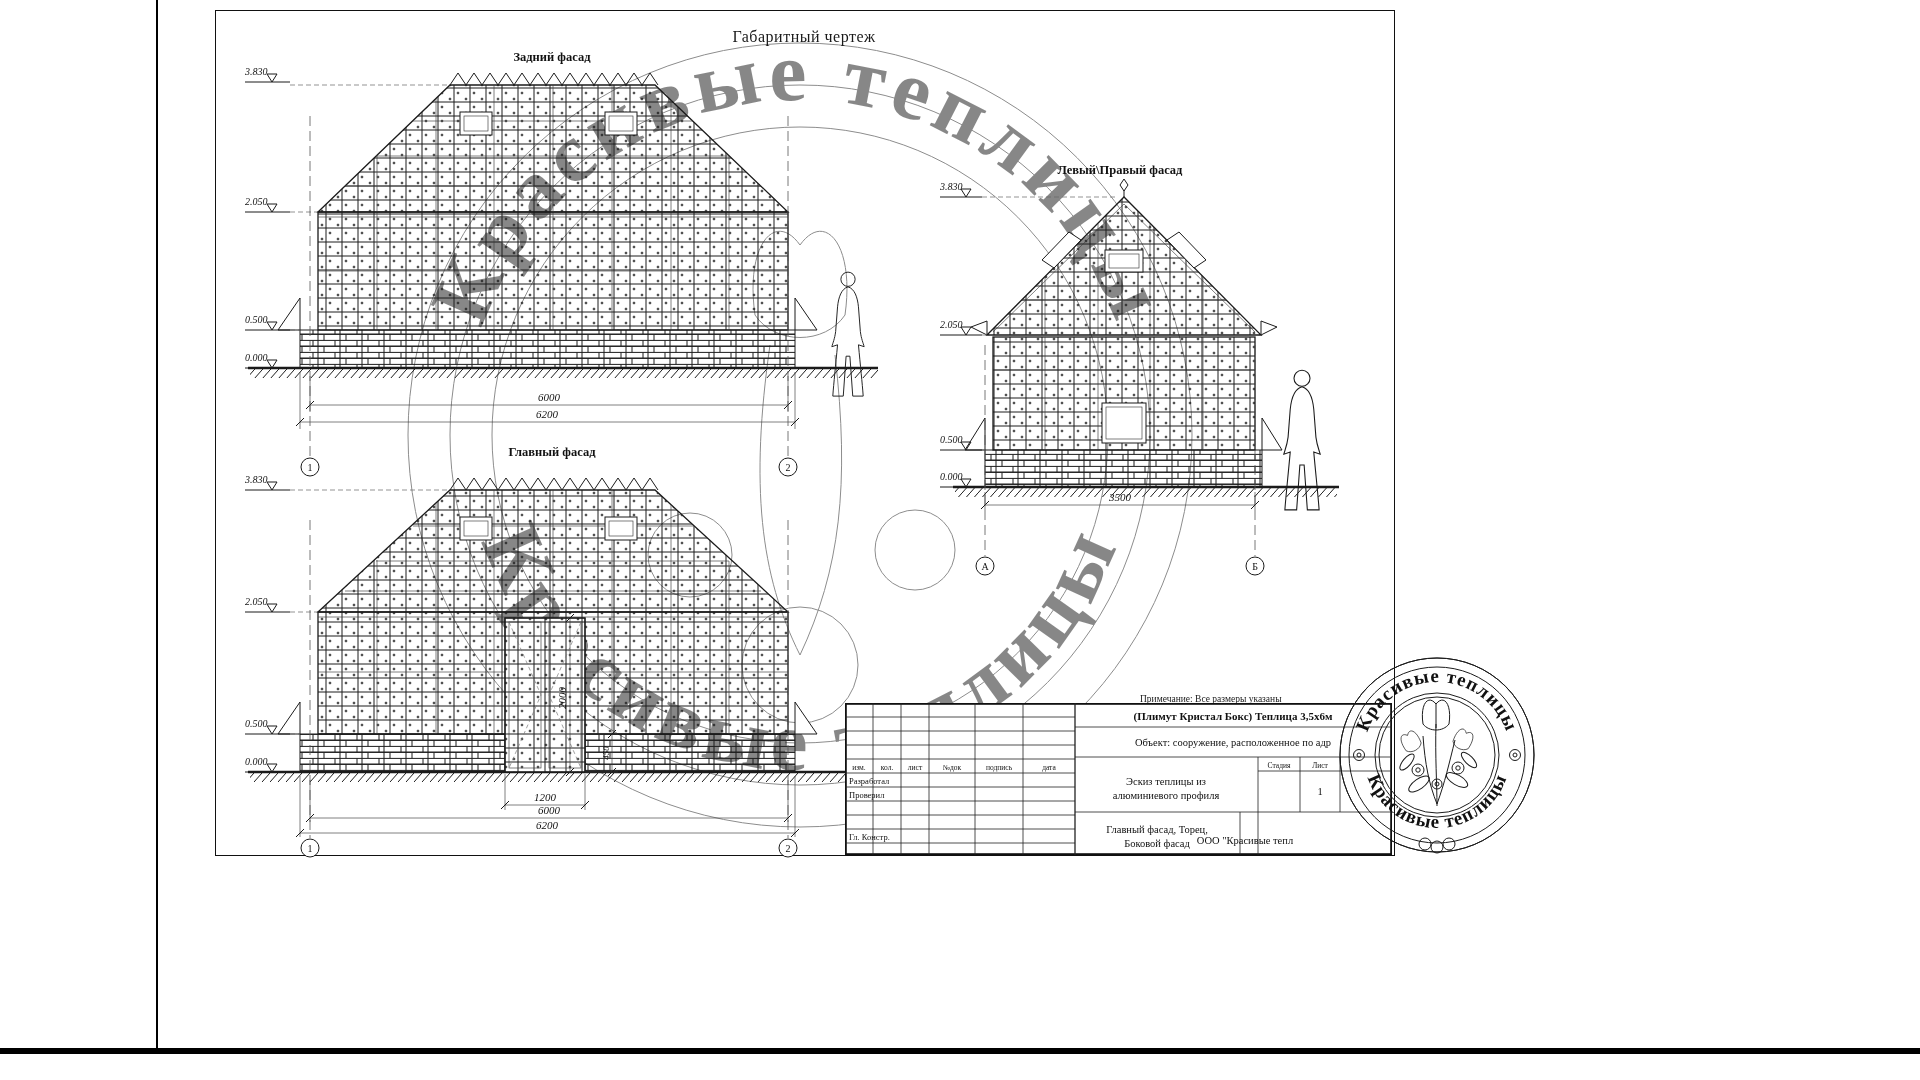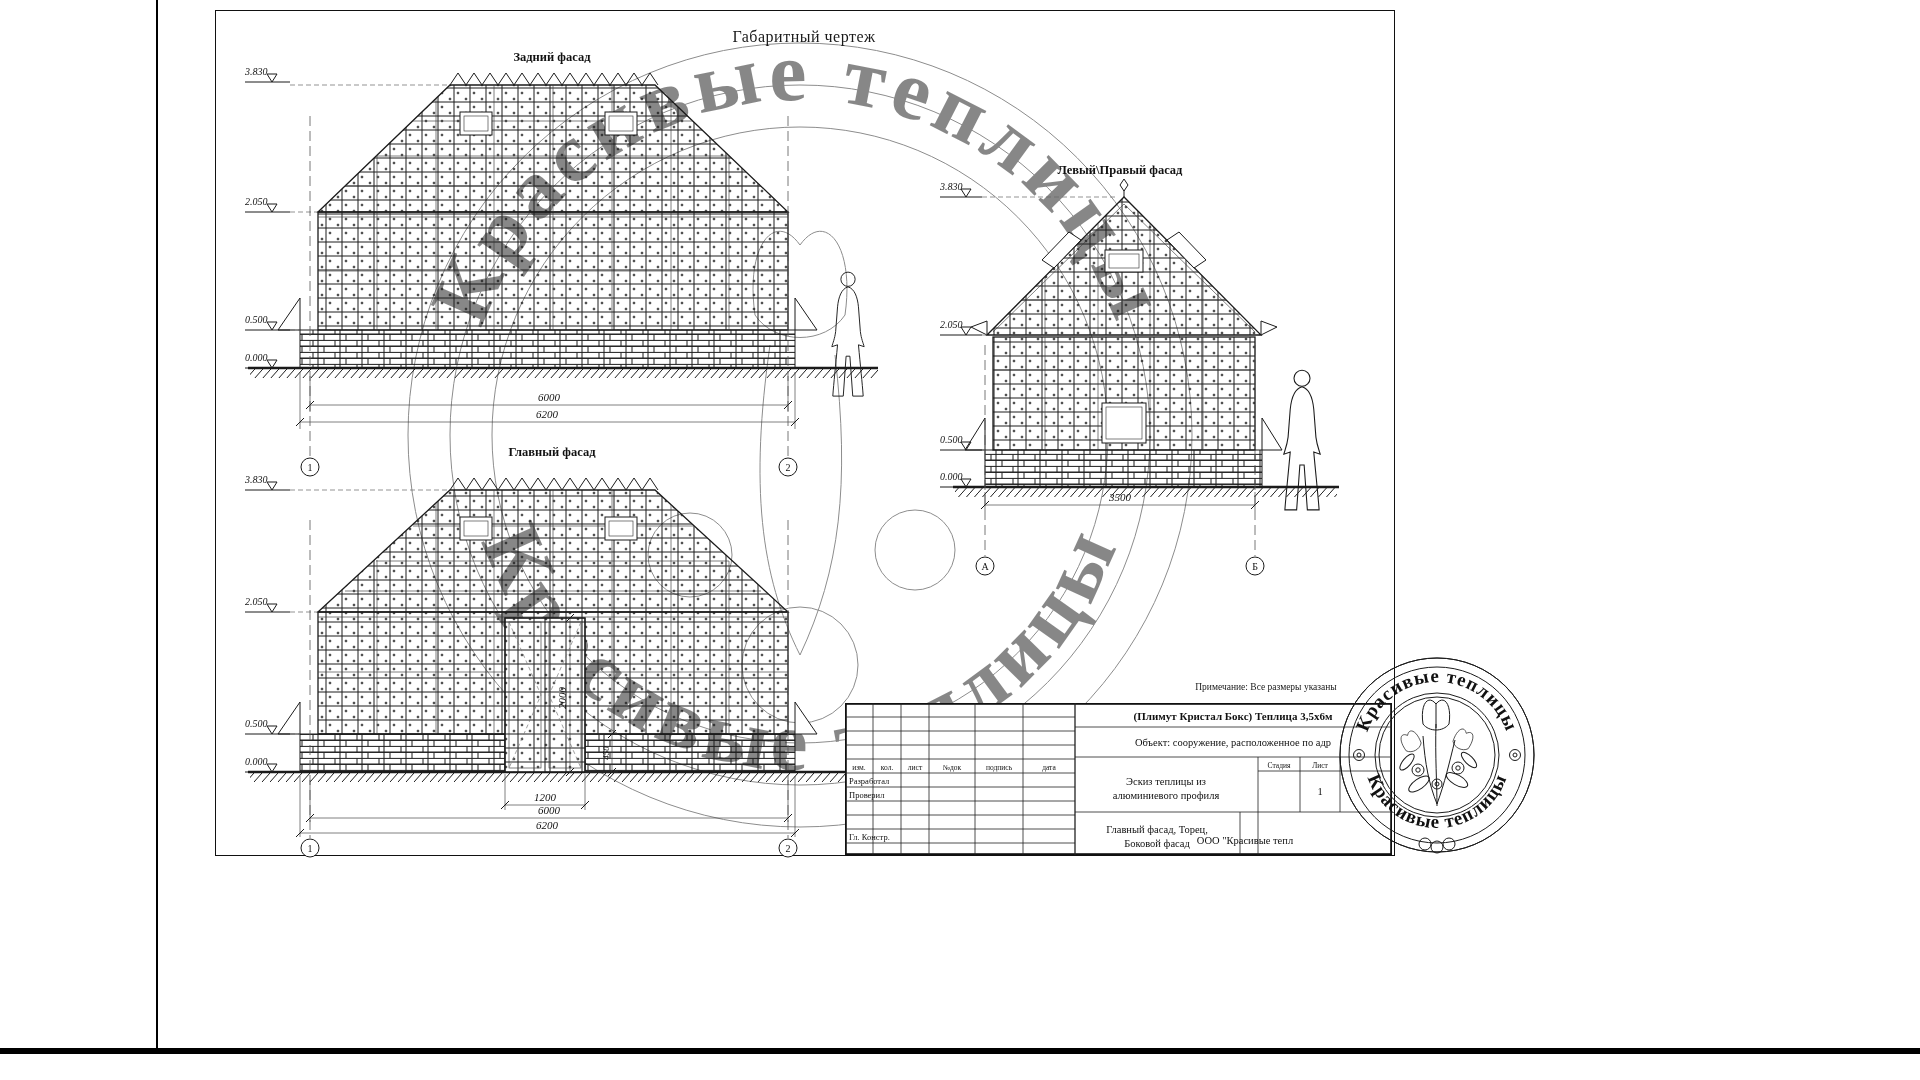--- a/index.html
+++ b/index.html
@@ -29,21 +29,21 @@
   .sheet-frame{border:1.8px solid #111;}
   .tb-line{stroke:#222;stroke-width:0.8;}
   .tb-line2{stroke:#222;stroke-width:1.3;}
   .tb-outer{stroke:#111;stroke-width:1.8;}
   .tb{font-size:10.5px;text-anchor:middle;}
   .tb-b{font-size:11px;font-weight:bold;text-anchor:middle;}
   .tb-s{font-size:7.5px;text-anchor:middle;}
   .tb-role{font-size:8.5px;text-anchor:start;}
   .logo-arc{font-size:19px;font-weight:bold;letter-spacing:1px;}
   .wm-arc{font-size:84px;font-weight:bold;letter-spacing:6px;}
-  #note{font-size:9.5px;text-align:center;}
+  #note{font-size:9.5px;text-align:left;margin-top:12px;}
   #sheet-title{font-size:16px;letter-spacing:0.5px;text-align:center;}
 </style>
 </head>
 <body>
 
 <svg width="0" height="0" style="position:absolute" aria-hidden="true">
   <defs>
     <pattern id="glassPat" width="16" height="14" patternUnits="userSpaceOnUse">
       <rect width="16" height="14" fill="rgba(255,255,255,0.55)" stroke="none"></rect>
       <circle cx="4" cy="5" r="0.9" fill="#a8adb4" stroke="none"></circle>

